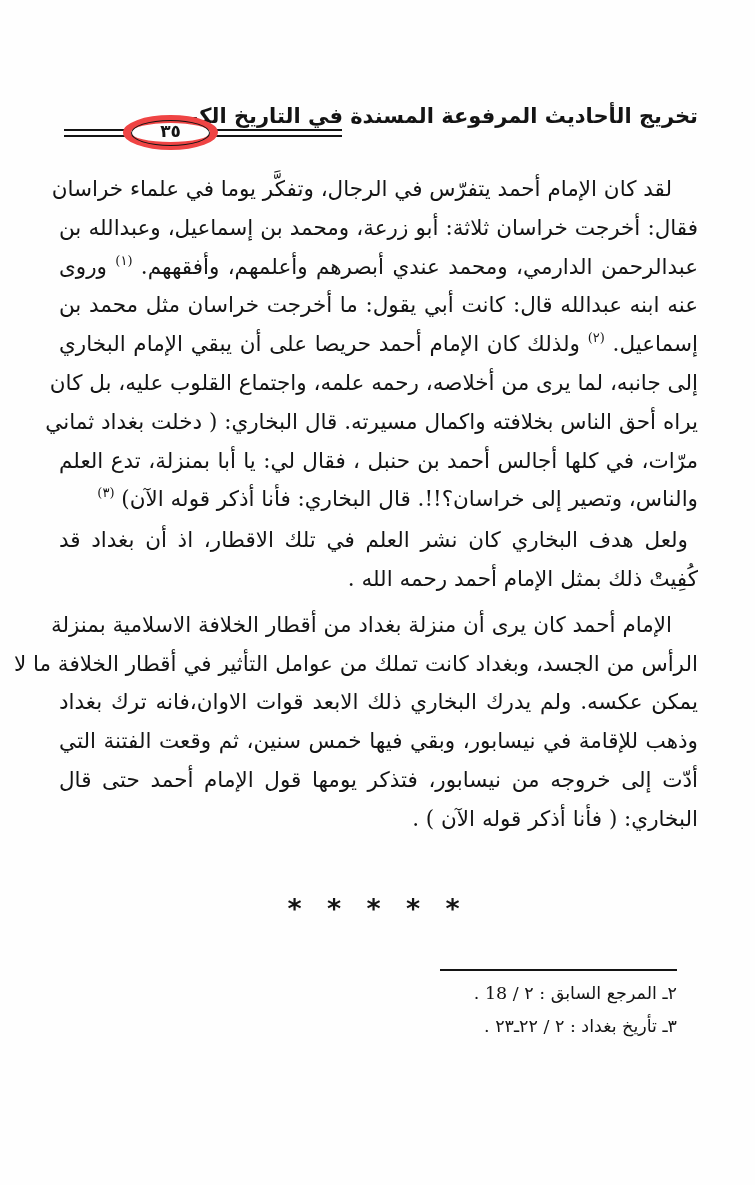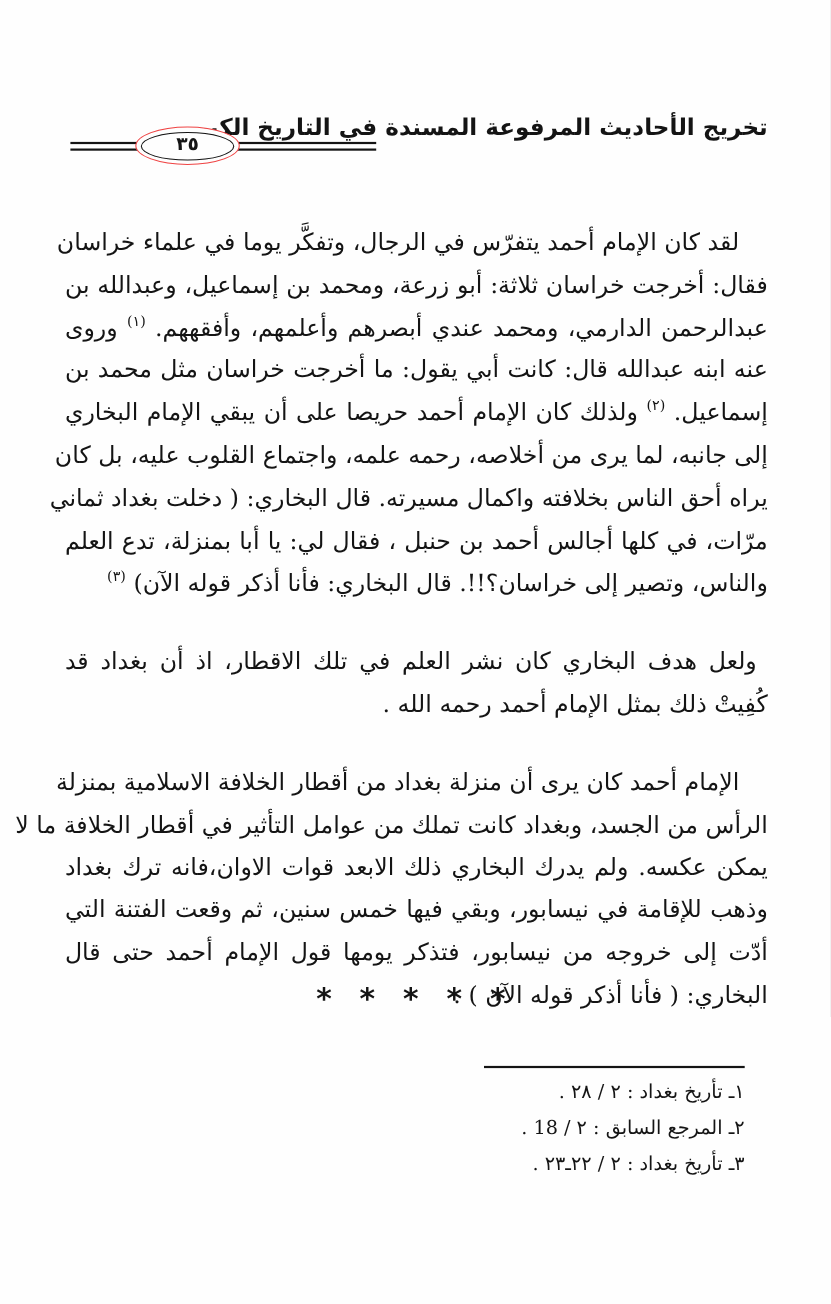--- a/index.html
+++ b/index.html
@@ -39,21 +39,21 @@
     border-bottom: 2.5px solid #141414;
     box-sizing: border-box;
   }
   .page-num-ellipse {
     position: absolute;
     top: 115px;
     left: 123px;
     width: 95px;
     height: 35px;
     background: #fefefe;
-    border: 1px solid #ef4444;
+    border: 8px solid #ef4444;
     border-radius: 50%;
     box-sizing: border-box;
     display: flex;
     align-items: center;
     justify-content: center;
   }
   .ellipse-inner {
     width: 85px;
     height: 26px;
     border: 1.7px solid #141414;
@@ -85,21 +85,20 @@
     white-space: nowrap;
     text-align: justify;
     text-align-last: justify;
     overflow: visible;
   }
   .para .line.last {
     text-align-last: right;
   }
   .para .line.first {
     text-indent: 26px;
-    margin-top: 32px;
   }
   .para:nth-child(2) { margin-top: 2px; }
   .para:nth-child(2) .line.first { text-indent: 10px; }
   .para:nth-child(3) { margin-top: 7px; }
   sup.fnref {
     font-size: 13px;
     line-height: 0;
     vertical-align: 9px;
     letter-spacing: 0;
   }
@@ -179,19 +178,18 @@
         <div class="line">أدّت إلى خروجه من نيسابور، فتذكر يومها قول الإمام أحمد حتى قال</div>
         <div class="line last">البخاري: ( فأنا أذكر قوله الآن ) .</div>
       </div>
     </div>
 
   <div class="separator">* * * * *</div>
 
   <div class="footnotes">
     <div class="footnote-rule"></div>
     <div class="footnote-list" id="footnote-list">
-        <div class="footnote-line">١ـ تأريخ بغداد : ٢ / ٢٨ .</div>
         <div class="footnote-line">٢ـ المرجع السابق : ٢ / 18 .</div>
         <div class="footnote-line">٣ـ تأريخ بغداد : ٢ / ٢٢ـ٢٣ .</div>
       </div>
   </div>
 
 </div>
 
 </body></html>

